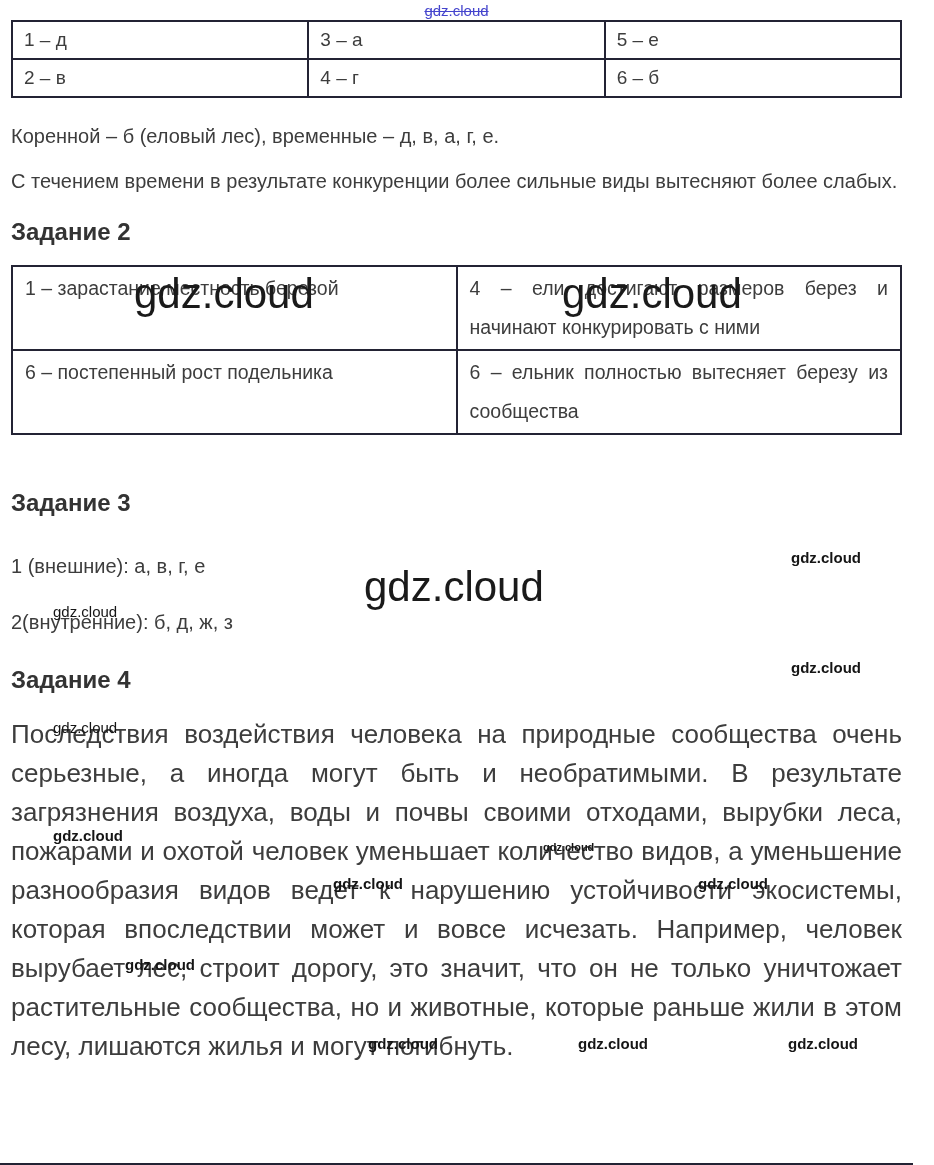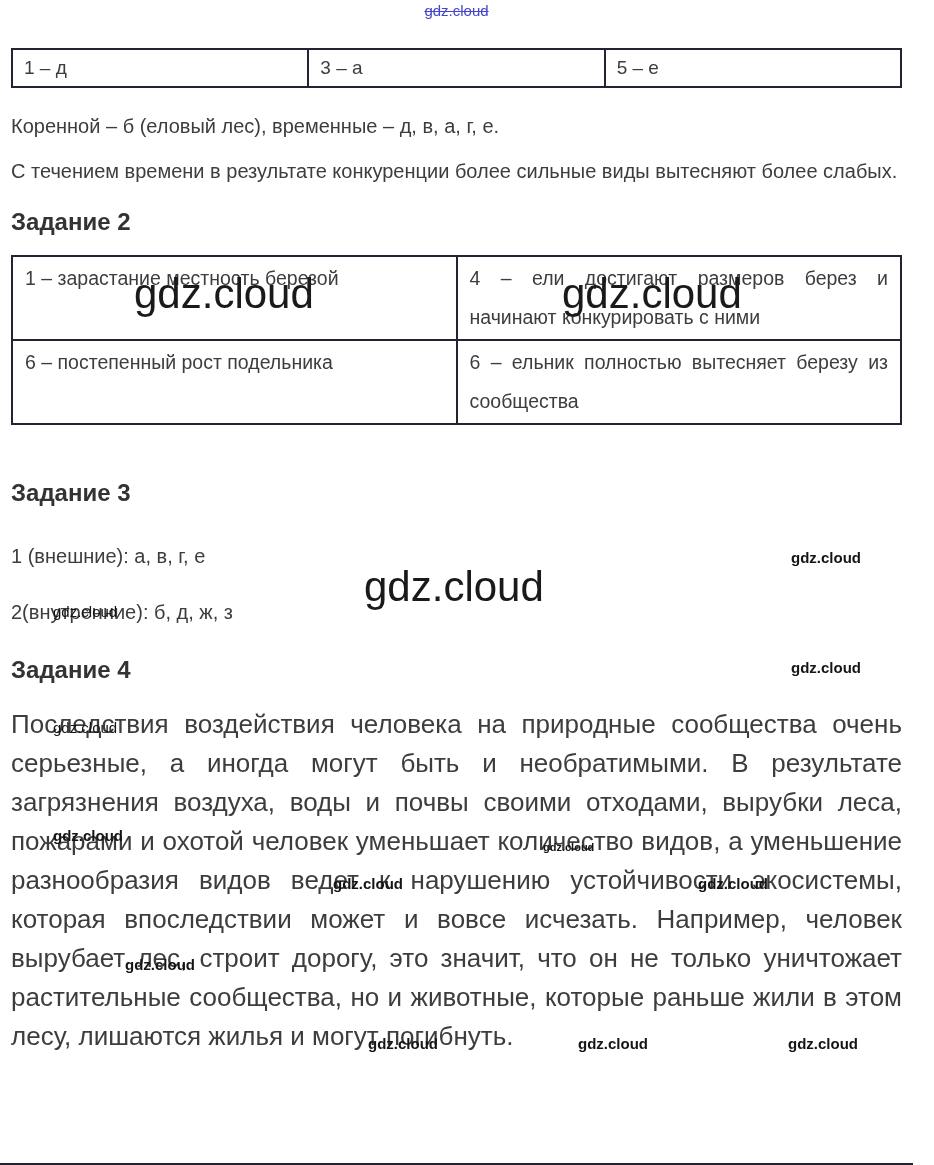--- a/index.html
+++ b/index.html
@@ -8,21 +8,21 @@
     width: 934px; height: 1165px;
     font-family: "Liberation Sans", sans-serif;
     color: #3d3d3d;
   }
   .page {
     position: relative;
     width: 913px; height: 1165px;
     background: #ffffff;
     overflow: hidden;
   }
-  .content { padding: 20px 11px 0 11px; margin-top: 28px; }
+  .content { padding: 20px 11px 0 11px; }
 
   table { border-collapse: collapse; width: 100%; table-layout: fixed; }
   td { border: 2px solid #232334; font-size: 19px; color: #3d3d3d; }
 
   .answers-table td { width: 33.33%; padding: 7px 11px; height: 38px; }
 
   .body-text {
     font-size: 20px;
     line-height: 36px;
     text-align: justify;
@@ -108,20 +108,25 @@
 
   <div class="content">
 
     <table class="answers-table">
       <tbody>
         <tr>
           <td>1 – д</td>
           <td>3 – а</td>
           <td>5 – е</td>
         </tr>
+        <tr>
+          <td>2 – в</td>
+          <td>4 – г</td>
+          <td>6 – б</td>
+        </tr>
       </tbody>
     </table>
 
     <p class="body-text p2">Коренной – б (еловый лес), временные – д, в, а, г, е.</p>
     <p class="body-text p1">С течением времени в результате конкуренции более сильные виды вытесняют более слабых.</p>
 
     <div class="task-heading">Задание 2</div>
 
     <table class="t2">
       <tbody>

